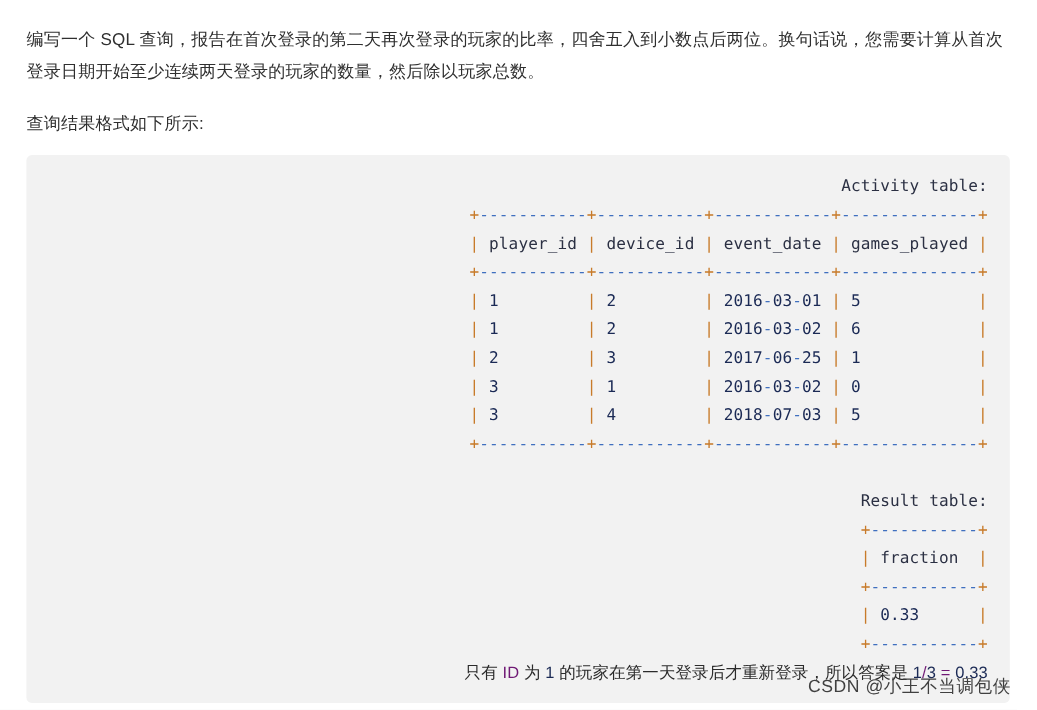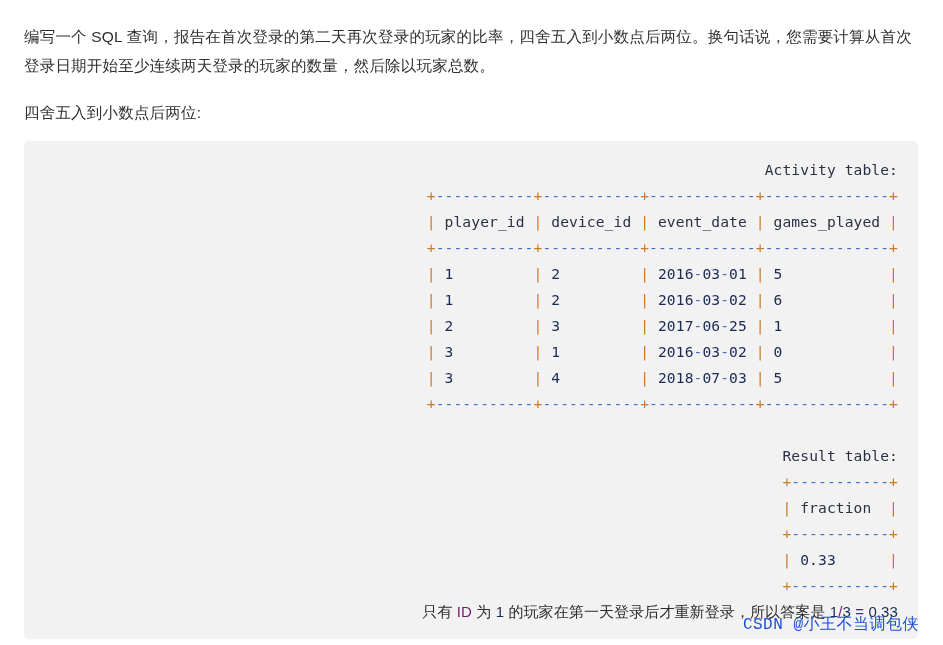--- a/index.html
+++ b/index.html
@@ -65,34 +65,34 @@
   .tok-label  { color: #2b3043; }
   .tok-ident  { color: #2b3043; }
   .tok-cn     { color: #2b2b2b; font-family: "Liberation Sans", "DejaVu Sans", sans-serif; font-size: 15px; }
   .tok-orange { color: #701a75; }
   .blank-line { display: block; height: 26px; }
   .watermark {
     position: absolute;
     right: 24px;
     bottom: 10px;
     font-size: 16px;
-    color: #1d4ed8;
-    font-family: Liberation Mono, monospace;
+    color: #404040;
+    font-family: Liberation Sans, sans-serif;
     letter-spacing: 0.5px;
     user-select: none;
   }
 </style>
 </head>
 <body>
 
 <div class="page">
 
   <p class="para para-intro">编写一个 SQL 查询，报告在首次登录的第二天再次登录的玩家的比率，四舍五入到小数点后两位。换句话说，您需要计算从首次登录日期开始至少连续两天登录的玩家的数量，然后除以玩家总数。</p>
 
-  <p class="para para-format">四舍五入到小数点后两位:</p>
+  <p class="para para-format">查询结果格式如下所示:</p>
 
   <div class="codeblock">
     <pre class="code"><span class="code-line tok-label">Activity table:</span><span class="code-line"><span class="tok-plus">+</span><span class="tok-dash">-</span><span class="tok-dash">-</span><span class="tok-dash">-</span><span class="tok-dash">-</span><span class="tok-dash">-</span><span class="tok-dash">-</span><span class="tok-dash">-</span><span class="tok-dash">-</span><span class="tok-dash">-</span><span class="tok-dash">-</span><span class="tok-dash">-</span><span class="tok-plus">+</span><span class="tok-dash">-</span><span class="tok-dash">-</span><span class="tok-dash">-</span><span class="tok-dash">-</span><span class="tok-dash">-</span><span class="tok-dash">-</span><span class="tok-dash">-</span><span class="tok-dash">-</span><span class="tok-dash">-</span><span class="tok-dash">-</span><span class="tok-dash">-</span><span class="tok-plus">+</span><span class="tok-dash">-</span><span class="tok-dash">-</span><span class="tok-dash">-</span><span class="tok-dash">-</span><span class="tok-dash">-</span><span class="tok-dash">-</span><span class="tok-dash">-</span><span class="tok-dash">-</span><span class="tok-dash">-</span><span class="tok-dash">-</span><span class="tok-dash">-</span><span class="tok-dash">-</span><span class="tok-plus">+</span><span class="tok-dash">-</span><span class="tok-dash">-</span><span class="tok-dash">-</span><span class="tok-dash">-</span><span class="tok-dash">-</span><span class="tok-dash">-</span><span class="tok-dash">-</span><span class="tok-dash">-</span><span class="tok-dash">-</span><span class="tok-dash">-</span><span class="tok-dash">-</span><span class="tok-dash">-</span><span class="tok-dash">-</span><span class="tok-dash">-</span><span class="tok-plus">+</span></span><span class="code-line"><span class="tok-pipe">|</span><span class="tok-ident">&nbsp;</span><span class="tok-ident">p</span><span class="tok-ident">l</span><span class="tok-ident">a</span><span class="tok-ident">y</span><span class="tok-ident">e</span><span class="tok-ident">r</span><span class="tok-ident">_</span><span class="tok-ident">i</span><span class="tok-ident">d</span><span class="tok-ident">&nbsp;</span><span class="tok-pipe">|</span><span class="tok-ident">&nbsp;</span><span class="tok-ident">d</span><span class="tok-ident">e</span><span class="tok-ident">v</span><span class="tok-ident">i</span><span class="tok-ident">c</span><span class="tok-ident">e</span><span class="tok-ident">_</span><span class="tok-ident">i</span><span class="tok-ident">d</span><span class="tok-ident">&nbsp;</span><span class="tok-pipe">|</span><span class="tok-ident">&nbsp;</span><span class="tok-ident">e</span><span class="tok-ident">v</span><span class="tok-ident">e</span><span class="tok-ident">n</span><span class="tok-ident">t</span><span class="tok-ident">_</span><span class="tok-ident">d</span><span class="tok-ident">a</span><span class="tok-ident">t</span><span class="tok-ident">e</span><span class="tok-ident">&nbsp;</span><span class="tok-pipe">|</span><span class="tok-ident">&nbsp;</span><span class="tok-ident">g</span><span class="tok-ident">a</span><span class="tok-ident">m</span><span class="tok-ident">e</span><span class="tok-ident">s</span><span class="tok-ident">_</span><span class="tok-ident">p</span><span class="tok-ident">l</span><span class="tok-ident">a</span><span class="tok-ident">y</span><span class="tok-ident">e</span><span class="tok-ident">d</span><span class="tok-ident">&nbsp;</span><span class="tok-pipe">|</span></span><span class="code-line"><span class="tok-plus">+</span><span class="tok-dash">-</span><span class="tok-dash">-</span><span class="tok-dash">-</span><span class="tok-dash">-</span><span class="tok-dash">-</span><span class="tok-dash">-</span><span class="tok-dash">-</span><span class="tok-dash">-</span><span class="tok-dash">-</span><span class="tok-dash">-</span><span class="tok-dash">-</span><span class="tok-plus">+</span><span class="tok-dash">-</span><span class="tok-dash">-</span><span class="tok-dash">-</span><span class="tok-dash">-</span><span class="tok-dash">-</span><span class="tok-dash">-</span><span class="tok-dash">-</span><span class="tok-dash">-</span><span class="tok-dash">-</span><span class="tok-dash">-</span><span class="tok-dash">-</span><span class="tok-plus">+</span><span class="tok-dash">-</span><span class="tok-dash">-</span><span class="tok-dash">-</span><span class="tok-dash">-</span><span class="tok-dash">-</span><span class="tok-dash">-</span><span class="tok-dash">-</span><span class="tok-dash">-</span><span class="tok-dash">-</span><span class="tok-dash">-</span><span class="tok-dash">-</span><span class="tok-dash">-</span><span class="tok-plus">+</span><span class="tok-dash">-</span><span class="tok-dash">-</span><span class="tok-dash">-</span><span class="tok-dash">-</span><span class="tok-dash">-</span><span class="tok-dash">-</span><span class="tok-dash">-</span><span class="tok-dash">-</span><span class="tok-dash">-</span><span class="tok-dash">-</span><span class="tok-dash">-</span><span class="tok-dash">-</span><span class="tok-dash">-</span><span class="tok-dash">-</span><span class="tok-plus">+</span></span><span class="code-line"><span class="tok-pipe">|</span><span class="tok-ident">&nbsp;</span><span class="tok-num">1</span><span class="tok-ident">&nbsp;</span><span class="tok-ident">&nbsp;</span><span class="tok-ident">&nbsp;</span><span class="tok-ident">&nbsp;</span><span class="tok-ident">&nbsp;</span><span class="tok-ident">&nbsp;</span><span class="tok-ident">&nbsp;</span><span class="tok-ident">&nbsp;</span><span class="tok-ident">&nbsp;</span><span class="tok-pipe">|</span><span class="tok-ident">&nbsp;</span><span class="tok-num">2</span><span class="tok-ident">&nbsp;</span><span class="tok-ident">&nbsp;</span><span class="tok-ident">&nbsp;</span><span class="tok-ident">&nbsp;</span><span class="tok-ident">&nbsp;</span><span class="tok-ident">&nbsp;</span><span class="tok-ident">&nbsp;</span><span class="tok-ident">&nbsp;</span><span class="tok-ident">&nbsp;</span><span class="tok-pipe">|</span><span class="tok-ident">&nbsp;</span><span class="tok-num">2</span><span class="tok-num">0</span><span class="tok-num">1</span><span class="tok-num">6</span><span class="tok-dash">-</span><span class="tok-num">0</span><span class="tok-num">3</span><span class="tok-dash">-</span><span class="tok-num">0</span><span class="tok-num">1</span><span class="tok-ident">&nbsp;</span><span class="tok-pipe">|</span><span class="tok-ident">&nbsp;</span><span class="tok-num">5</span><span class="tok-ident">&nbsp;</span><span class="tok-ident">&nbsp;</span><span class="tok-ident">&nbsp;</span><span class="tok-ident">&nbsp;</span><span class="tok-ident">&nbsp;</span><span class="tok-ident">&nbsp;</span><span class="tok-ident">&nbsp;</span><span class="tok-ident">&nbsp;</span><span class="tok-ident">&nbsp;</span><span class="tok-ident">&nbsp;</span><span class="tok-ident">&nbsp;</span><span class="tok-ident">&nbsp;</span><span class="tok-pipe">|</span></span><span class="code-line"><span class="tok-pipe">|</span><span class="tok-ident">&nbsp;</span><span class="tok-num">1</span><span class="tok-ident">&nbsp;</span><span class="tok-ident">&nbsp;</span><span class="tok-ident">&nbsp;</span><span class="tok-ident">&nbsp;</span><span class="tok-ident">&nbsp;</span><span class="tok-ident">&nbsp;</span><span class="tok-ident">&nbsp;</span><span class="tok-ident">&nbsp;</span><span class="tok-ident">&nbsp;</span><span class="tok-pipe">|</span><span class="tok-ident">&nbsp;</span><span class="tok-num">2</span><span class="tok-ident">&nbsp;</span><span class="tok-ident">&nbsp;</span><span class="tok-ident">&nbsp;</span><span class="tok-ident">&nbsp;</span><span class="tok-ident">&nbsp;</span><span class="tok-ident">&nbsp;</span><span class="tok-ident">&nbsp;</span><span class="tok-ident">&nbsp;</span><span class="tok-ident">&nbsp;</span><span class="tok-pipe">|</span><span class="tok-ident">&nbsp;</span><span class="tok-num">2</span><span class="tok-num">0</span><span class="tok-num">1</span><span class="tok-num">6</span><span class="tok-dash">-</span><span class="tok-num">0</span><span class="tok-num">3</span><span class="tok-dash">-</span><span class="tok-num">0</span><span class="tok-num">2</span><span class="tok-ident">&nbsp;</span><span class="tok-pipe">|</span><span class="tok-ident">&nbsp;</span><span class="tok-num">6</span><span class="tok-ident">&nbsp;</span><span class="tok-ident">&nbsp;</span><span class="tok-ident">&nbsp;</span><span class="tok-ident">&nbsp;</span><span class="tok-ident">&nbsp;</span><span class="tok-ident">&nbsp;</span><span class="tok-ident">&nbsp;</span><span class="tok-ident">&nbsp;</span><span class="tok-ident">&nbsp;</span><span class="tok-ident">&nbsp;</span><span class="tok-ident">&nbsp;</span><span class="tok-ident">&nbsp;</span><span class="tok-pipe">|</span></span><span class="code-line"><span class="tok-pipe">|</span><span class="tok-ident">&nbsp;</span><span class="tok-num">2</span><span class="tok-ident">&nbsp;</span><span class="tok-ident">&nbsp;</span><span class="tok-ident">&nbsp;</span><span class="tok-ident">&nbsp;</span><span class="tok-ident">&nbsp;</span><span class="tok-ident">&nbsp;</span><span class="tok-ident">&nbsp;</span><span class="tok-ident">&nbsp;</span><span class="tok-ident">&nbsp;</span><span class="tok-pipe">|</span><span class="tok-ident">&nbsp;</span><span class="tok-num">3</span><span class="tok-ident">&nbsp;</span><span class="tok-ident">&nbsp;</span><span class="tok-ident">&nbsp;</span><span class="tok-ident">&nbsp;</span><span class="tok-ident">&nbsp;</span><span class="tok-ident">&nbsp;</span><span class="tok-ident">&nbsp;</span><span class="tok-ident">&nbsp;</span><span class="tok-ident">&nbsp;</span><span class="tok-pipe">|</span><span class="tok-ident">&nbsp;</span><span class="tok-num">2</span><span class="tok-num">0</span><span class="tok-num">1</span><span class="tok-num">7</span><span class="tok-dash">-</span><span class="tok-num">0</span><span class="tok-num">6</span><span class="tok-dash">-</span><span class="tok-num">2</span><span class="tok-num">5</span><span class="tok-ident">&nbsp;</span><span class="tok-pipe">|</span><span class="tok-ident">&nbsp;</span><span class="tok-num">1</span><span class="tok-ident">&nbsp;</span><span class="tok-ident">&nbsp;</span><span class="tok-ident">&nbsp;</span><span class="tok-ident">&nbsp;</span><span class="tok-ident">&nbsp;</span><span class="tok-ident">&nbsp;</span><span class="tok-ident">&nbsp;</span><span class="tok-ident">&nbsp;</span><span class="tok-ident">&nbsp;</span><span class="tok-ident">&nbsp;</span><span class="tok-ident">&nbsp;</span><span class="tok-ident">&nbsp;</span><span class="tok-pipe">|</span></span><span class="code-line"><span class="tok-pipe">|</span><span class="tok-ident">&nbsp;</span><span class="tok-num">3</span><span class="tok-ident">&nbsp;</span><span class="tok-ident">&nbsp;</span><span class="tok-ident">&nbsp;</span><span class="tok-ident">&nbsp;</span><span class="tok-ident">&nbsp;</span><span class="tok-ident">&nbsp;</span><span class="tok-ident">&nbsp;</span><span class="tok-ident">&nbsp;</span><span class="tok-ident">&nbsp;</span><span class="tok-pipe">|</span><span class="tok-ident">&nbsp;</span><span class="tok-num">1</span><span class="tok-ident">&nbsp;</span><span class="tok-ident">&nbsp;</span><span class="tok-ident">&nbsp;</span><span class="tok-ident">&nbsp;</span><span class="tok-ident">&nbsp;</span><span class="tok-ident">&nbsp;</span><span class="tok-ident">&nbsp;</span><span class="tok-ident">&nbsp;</span><span class="tok-ident">&nbsp;</span><span class="tok-pipe">|</span><span class="tok-ident">&nbsp;</span><span class="tok-num">2</span><span class="tok-num">0</span><span class="tok-num">1</span><span class="tok-num">6</span><span class="tok-dash">-</span><span class="tok-num">0</span><span class="tok-num">3</span><span class="tok-dash">-</span><span class="tok-num">0</span><span class="tok-num">2</span><span class="tok-ident">&nbsp;</span><span class="tok-pipe">|</span><span class="tok-ident">&nbsp;</span><span class="tok-num">0</span><span class="tok-ident">&nbsp;</span><span class="tok-ident">&nbsp;</span><span class="tok-ident">&nbsp;</span><span class="tok-ident">&nbsp;</span><span class="tok-ident">&nbsp;</span><span class="tok-ident">&nbsp;</span><span class="tok-ident">&nbsp;</span><span class="tok-ident">&nbsp;</span><span class="tok-ident">&nbsp;</span><span class="tok-ident">&nbsp;</span><span class="tok-ident">&nbsp;</span><span class="tok-ident">&nbsp;</span><span class="tok-pipe">|</span></span><span class="code-line"><span class="tok-pipe">|</span><span class="tok-ident">&nbsp;</span><span class="tok-num">3</span><span class="tok-ident">&nbsp;</span><span class="tok-ident">&nbsp;</span><span class="tok-ident">&nbsp;</span><span class="tok-ident">&nbsp;</span><span class="tok-ident">&nbsp;</span><span class="tok-ident">&nbsp;</span><span class="tok-ident">&nbsp;</span><span class="tok-ident">&nbsp;</span><span class="tok-ident">&nbsp;</span><span class="tok-pipe">|</span><span class="tok-ident">&nbsp;</span><span class="tok-num">4</span><span class="tok-ident">&nbsp;</span><span class="tok-ident">&nbsp;</span><span class="tok-ident">&nbsp;</span><span class="tok-ident">&nbsp;</span><span class="tok-ident">&nbsp;</span><span class="tok-ident">&nbsp;</span><span class="tok-ident">&nbsp;</span><span class="tok-ident">&nbsp;</span><span class="tok-ident">&nbsp;</span><span class="tok-pipe">|</span><span class="tok-ident">&nbsp;</span><span class="tok-num">2</span><span class="tok-num">0</span><span class="tok-num">1</span><span class="tok-num">8</span><span class="tok-dash">-</span><span class="tok-num">0</span><span class="tok-num">7</span><span class="tok-dash">-</span><span class="tok-num">0</span><span class="tok-num">3</span><span class="tok-ident">&nbsp;</span><span class="tok-pipe">|</span><span class="tok-ident">&nbsp;</span><span class="tok-num">5</span><span class="tok-ident">&nbsp;</span><span class="tok-ident">&nbsp;</span><span class="tok-ident">&nbsp;</span><span class="tok-ident">&nbsp;</span><span class="tok-ident">&nbsp;</span><span class="tok-ident">&nbsp;</span><span class="tok-ident">&nbsp;</span><span class="tok-ident">&nbsp;</span><span class="tok-ident">&nbsp;</span><span class="tok-ident">&nbsp;</span><span class="tok-ident">&nbsp;</span><span class="tok-ident">&nbsp;</span><span class="tok-pipe">|</span></span><span class="code-line"><span class="tok-plus">+</span><span class="tok-dash">-</span><span class="tok-dash">-</span><span class="tok-dash">-</span><span class="tok-dash">-</span><span class="tok-dash">-</span><span class="tok-dash">-</span><span class="tok-dash">-</span><span class="tok-dash">-</span><span class="tok-dash">-</span><span class="tok-dash">-</span><span class="tok-dash">-</span><span class="tok-plus">+</span><span class="tok-dash">-</span><span class="tok-dash">-</span><span class="tok-dash">-</span><span class="tok-dash">-</span><span class="tok-dash">-</span><span class="tok-dash">-</span><span class="tok-dash">-</span><span class="tok-dash">-</span><span class="tok-dash">-</span><span class="tok-dash">-</span><span class="tok-dash">-</span><span class="tok-plus">+</span><span class="tok-dash">-</span><span class="tok-dash">-</span><span class="tok-dash">-</span><span class="tok-dash">-</span><span class="tok-dash">-</span><span class="tok-dash">-</span><span class="tok-dash">-</span><span class="tok-dash">-</span><span class="tok-dash">-</span><span class="tok-dash">-</span><span class="tok-dash">-</span><span class="tok-dash">-</span><span class="tok-plus">+</span><span class="tok-dash">-</span><span class="tok-dash">-</span><span class="tok-dash">-</span><span class="tok-dash">-</span><span class="tok-dash">-</span><span class="tok-dash">-</span><span class="tok-dash">-</span><span class="tok-dash">-</span><span class="tok-dash">-</span><span class="tok-dash">-</span><span class="tok-dash">-</span><span class="tok-dash">-</span><span class="tok-dash">-</span><span class="tok-dash">-</span><span class="tok-plus">+</span></span><span class="blank-line"></span><span class="code-line tok-label">Result table:</span><span class="code-line"><span class="tok-plus">+</span><span class="tok-dash">-</span><span class="tok-dash">-</span><span class="tok-dash">-</span><span class="tok-dash">-</span><span class="tok-dash">-</span><span class="tok-dash">-</span><span class="tok-dash">-</span><span class="tok-dash">-</span><span class="tok-dash">-</span><span class="tok-dash">-</span><span class="tok-dash">-</span><span class="tok-plus">+</span></span><span class="code-line"><span class="tok-pipe">|</span><span class="tok-ident">&nbsp;</span><span class="tok-ident">f</span><span class="tok-ident">r</span><span class="tok-ident">a</span><span class="tok-ident">c</span><span class="tok-ident">t</span><span class="tok-ident">i</span><span class="tok-ident">o</span><span class="tok-ident">n</span><span class="tok-ident">&nbsp;</span><span class="tok-ident">&nbsp;</span><span class="tok-pipe">|</span></span><span class="code-line"><span class="tok-plus">+</span><span class="tok-dash">-</span><span class="tok-dash">-</span><span class="tok-dash">-</span><span class="tok-dash">-</span><span class="tok-dash">-</span><span class="tok-dash">-</span><span class="tok-dash">-</span><span class="tok-dash">-</span><span class="tok-dash">-</span><span class="tok-dash">-</span><span class="tok-dash">-</span><span class="tok-plus">+</span></span><span class="code-line"><span class="tok-pipe">|</span><span class="tok-ident">&nbsp;</span><span class="tok-num">0</span><span class="tok-num">.</span><span class="tok-num">3</span><span class="tok-num">3</span><span class="tok-ident">&nbsp;</span><span class="tok-ident">&nbsp;</span><span class="tok-ident">&nbsp;</span><span class="tok-ident">&nbsp;</span><span class="tok-ident">&nbsp;</span><span class="tok-ident">&nbsp;</span><span class="tok-pipe">|</span></span><span class="code-line"><span class="tok-plus">+</span><span class="tok-dash">-</span><span class="tok-dash">-</span><span class="tok-dash">-</span><span class="tok-dash">-</span><span class="tok-dash">-</span><span class="tok-dash">-</span><span class="tok-dash">-</span><span class="tok-dash">-</span><span class="tok-dash">-</span><span class="tok-dash">-</span><span class="tok-dash">-</span><span class="tok-plus">+</span></span><span class="code-line tok-cn">只有 <span class="tok-orange">ID</span> 为 <span class="tok-num">1</span> 的玩家在第一天登录后才重新登录，所以答案是 <span class="tok-num">1</span><span class="tok-orange">/</span><span class="tok-num">3</span> <span class="tok-orange">=</span> <span class="tok-num">0.33</span></span></pre>
   </div>
 
   <div class="watermark">CSDN @小王不当调包侠</div>
 
 </div>
 
 </body></html>

